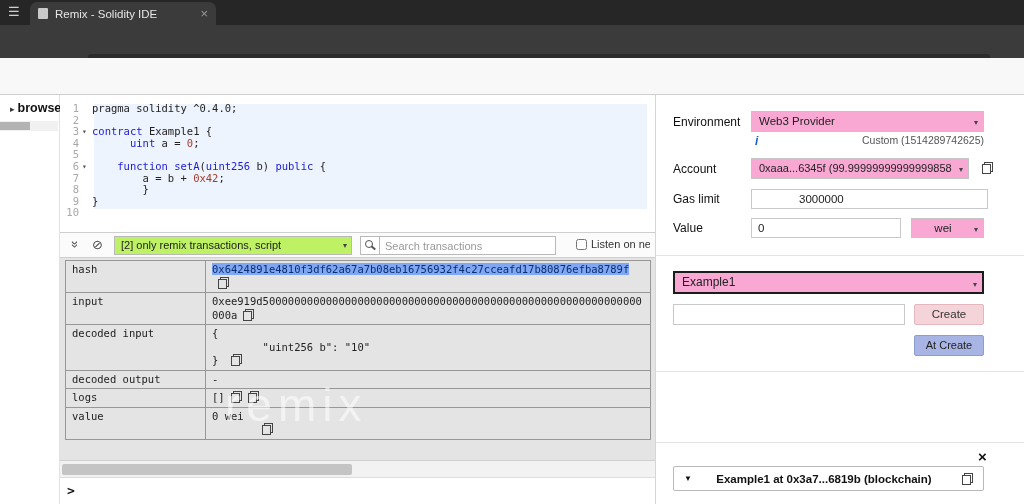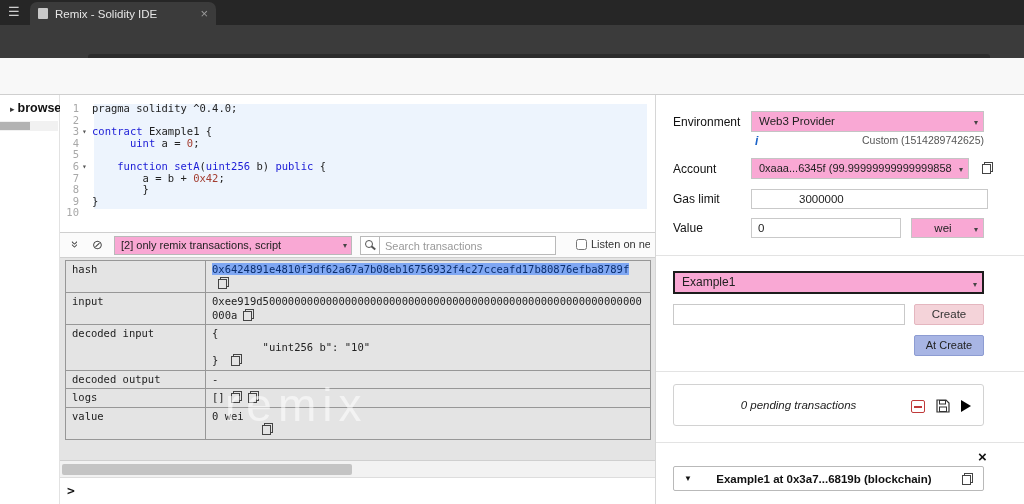--- a/index.html
+++ b/index.html
@@ -57,21 +57,21 @@
   .fw { width:10px; color:#555; font-size:8px; flex:0 0 auto; }
   .ct { white-space:pre; }
   .tk { color:#1a1ad6; } .tp { color:#222; } .tn { color:#a33c2f; }
 
   
   .terminal { position:absolute; left:60px; top:232px; width:595px; height:272px; }
   .term-bar { position:absolute; left:0; top:0; width:100%; height:26px; background:#fbfbfb;
     border-top:1px solid #cfcfcf; border-bottom:1px solid #cfcfcf; }
   .chev-down { position:absolute; left:10px; top:4px; color:#444; font-size:13px; display:inline-block; transform:rotate(-90deg); }
   .ban-ico { position:absolute; left:32px; top:4px; color:#444; font-size:13px; }
-  .filter-select { position:absolute; left:54px; top:3px; width:238px; height:19px; background:#f9a8d4;
+  .filter-select { position:absolute; left:54px; top:3px; width:238px; height:19px; background:#bef264;
     border:1px solid #b9b9b9; font-size:11px; color:#222; padding:0 14px 0 6px; line-height:17px;
     white-space:nowrap; overflow:hidden; }
   .filter-select .caret { position:absolute; right:4px; top:5px; }
   .caret { font-size:8px; color:#444; line-height:8px; }
   .search-wrap { position:absolute; left:300px; top:3px; height:19px; display:flex; }
   .search-btn { width:20px; height:19px; border:1px solid #b9b9b9; background:#fff; position:relative; }
   .mag { position:absolute; left:4px; top:3px; width:8px; height:8px; border:1.5px solid #555; border-radius:50%; }
   .mag::after { content:""; position:absolute; width:5px; height:1.5px; background:#555; right:-4px; bottom:-1px; transform:rotate(40deg); }
   .search-input { width:176px; height:19px; border:1px solid #b9b9b9; border-left:none; font-size:11px; padding:0 5px; color:#333; }
   .search-input::placeholder { color:#999; }
@@ -346,32 +346,20 @@
       <span class="caret">▾</span>
     </div>
 
     <input class="rp-input create-input" style="">
     <div class="create-btn">Create</div>
 
     <div class="ataddr-btn">At Create</div>
 
     <div class="rp-divider" style="top:276px;"></div>
 
-    <div class="pending-box">
-      <div class="pending-text">0 pending transactions</div>
-      <div class="pend-icons">
-        <span class="sq-minus"></span>
-        <svg width="14" height="14" viewBox="0 0 14 14">
-          <path d="M1 1 h9 l3 3 v9 h-12 z" fill="none" stroke="#333" stroke-width="1.2"></path>
-          <rect x="3.5" y="1.5" width="6" height="3.5" fill="none" stroke="#333"></rect>
-          <rect x="3.5" y="8" width="7" height="4.5" fill="none" stroke="#333"></rect>
-        </svg>
-        <span class="play-ico"></span>
-      </div>
-    </div>
 
     <div class="rp-divider" style="top:347px;"></div>
     <span class="inst-close">×</span>
 
     <div class="instance-box">
       <span class="tri-down">▼</span>
       <span class="instance-title">Example1 at 0x3a7...6819b (blockchain)</span>
       <span class="copy on-white"></span>
     </div>
   </div>

